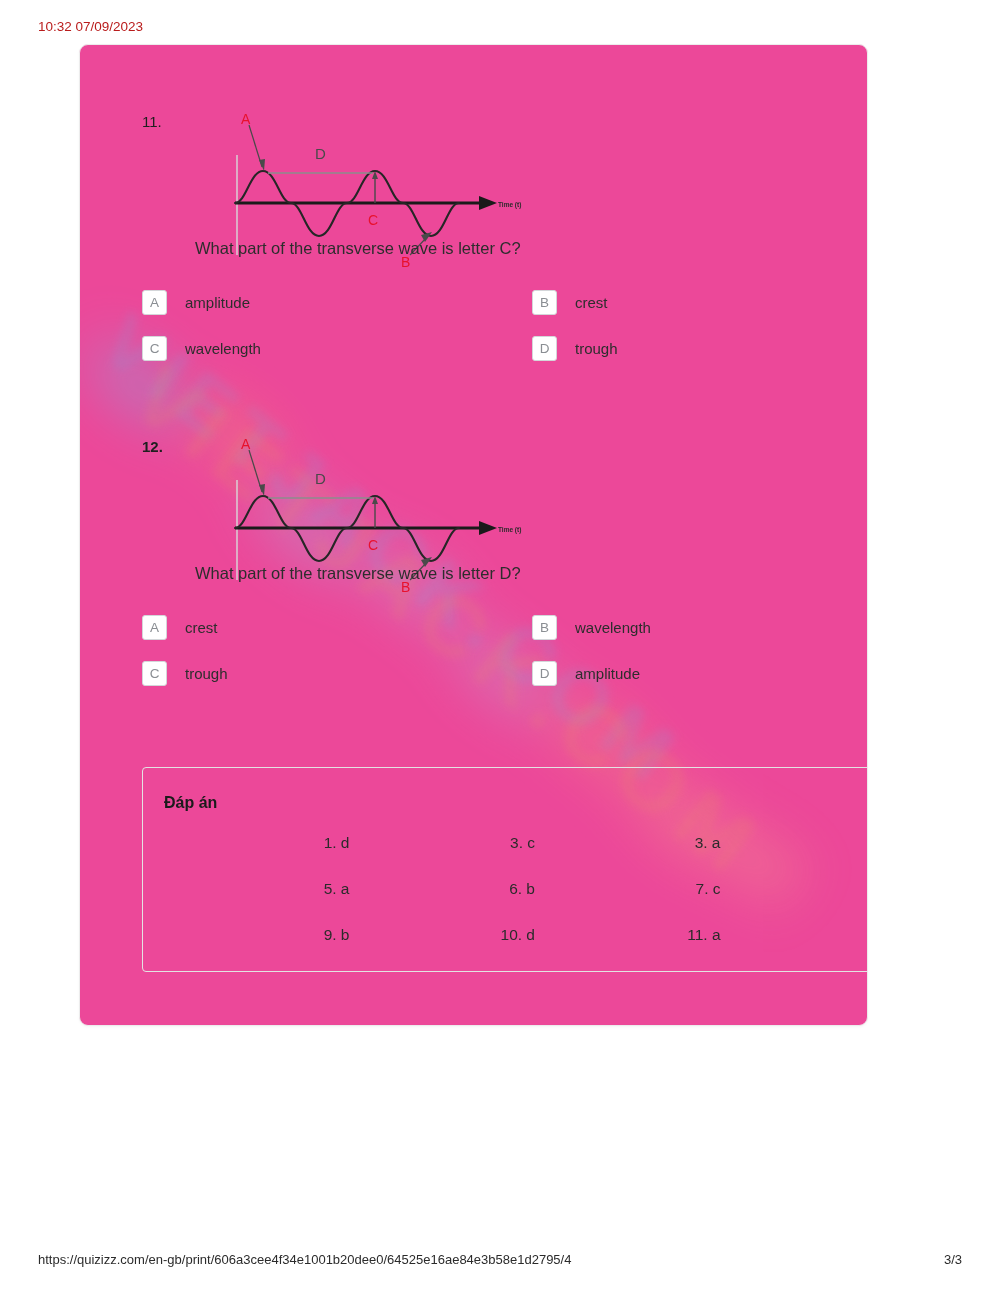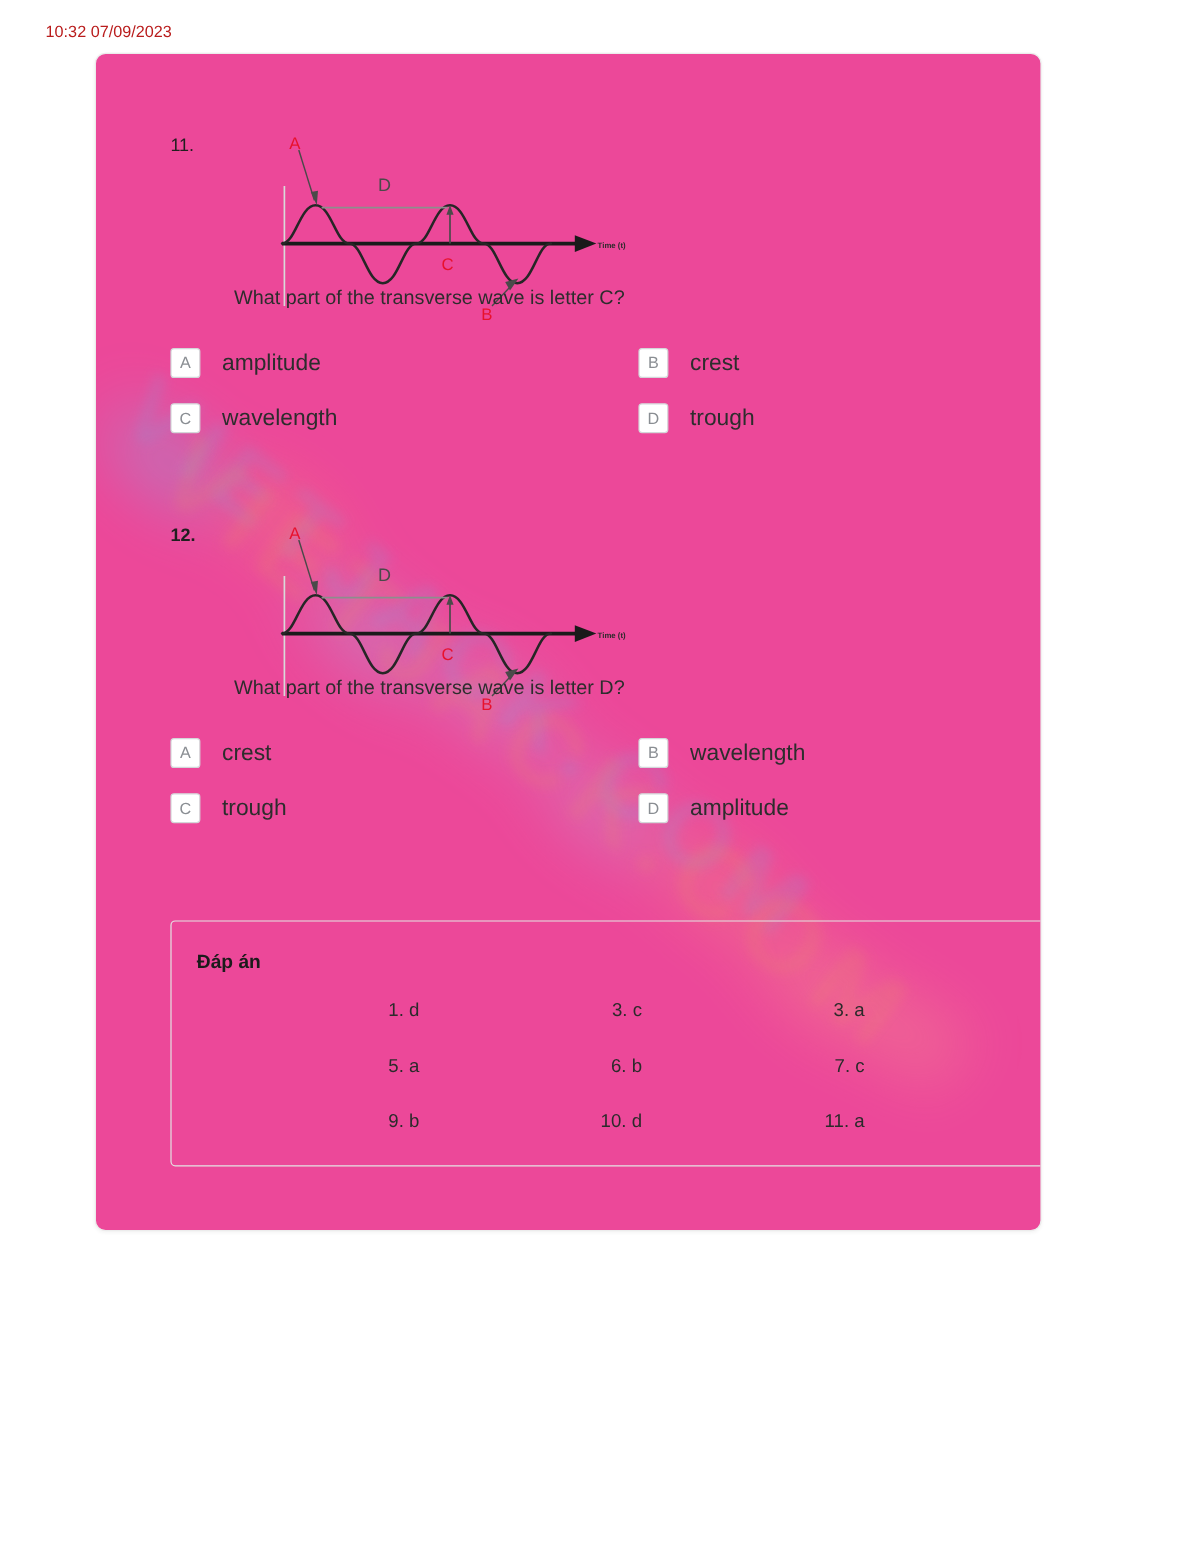--- a/index.html
+++ b/index.html
@@ -126,21 +126,21 @@
     background: #fff;
     color: #8a8e93;
     font-size: 13.5px;
     display: flex;
     align-items: center;
     justify-content: center;
     flex: 0 0 auto;
   }
   .opt-label {
     margin-left: 18px;
-    font-size: 19px;
+    font-size: 15px;
     color: #2d2d2d;
     white-space: nowrap;
   }
 
   
   .answerbox {
     position: absolute;
     left: 62px; top: 722px;
     width: 784px; height: 205px;
     border: 1px solid #e3e3e3;
@@ -326,14 +326,18 @@
           <div class="answer-cell">9. b</div>
           <div class="answer-cell">10. d</div>
           <div class="answer-cell">11. a</div>
           <div class="answer-cell">12. b</div>
         </div>
       </div>
 
     </div>
   </div>
 
+  <div class="print-footer">
+    <span class="pf-left">https://quizizz.com/en-gb/print/606a3cee4f34e1001b20dee0/64525e16ae84e3b58e1d2795/4</span>
+    <span class="pf-right">3/3</span>
+  </div>
 
 </div>
 
 </body></html>

